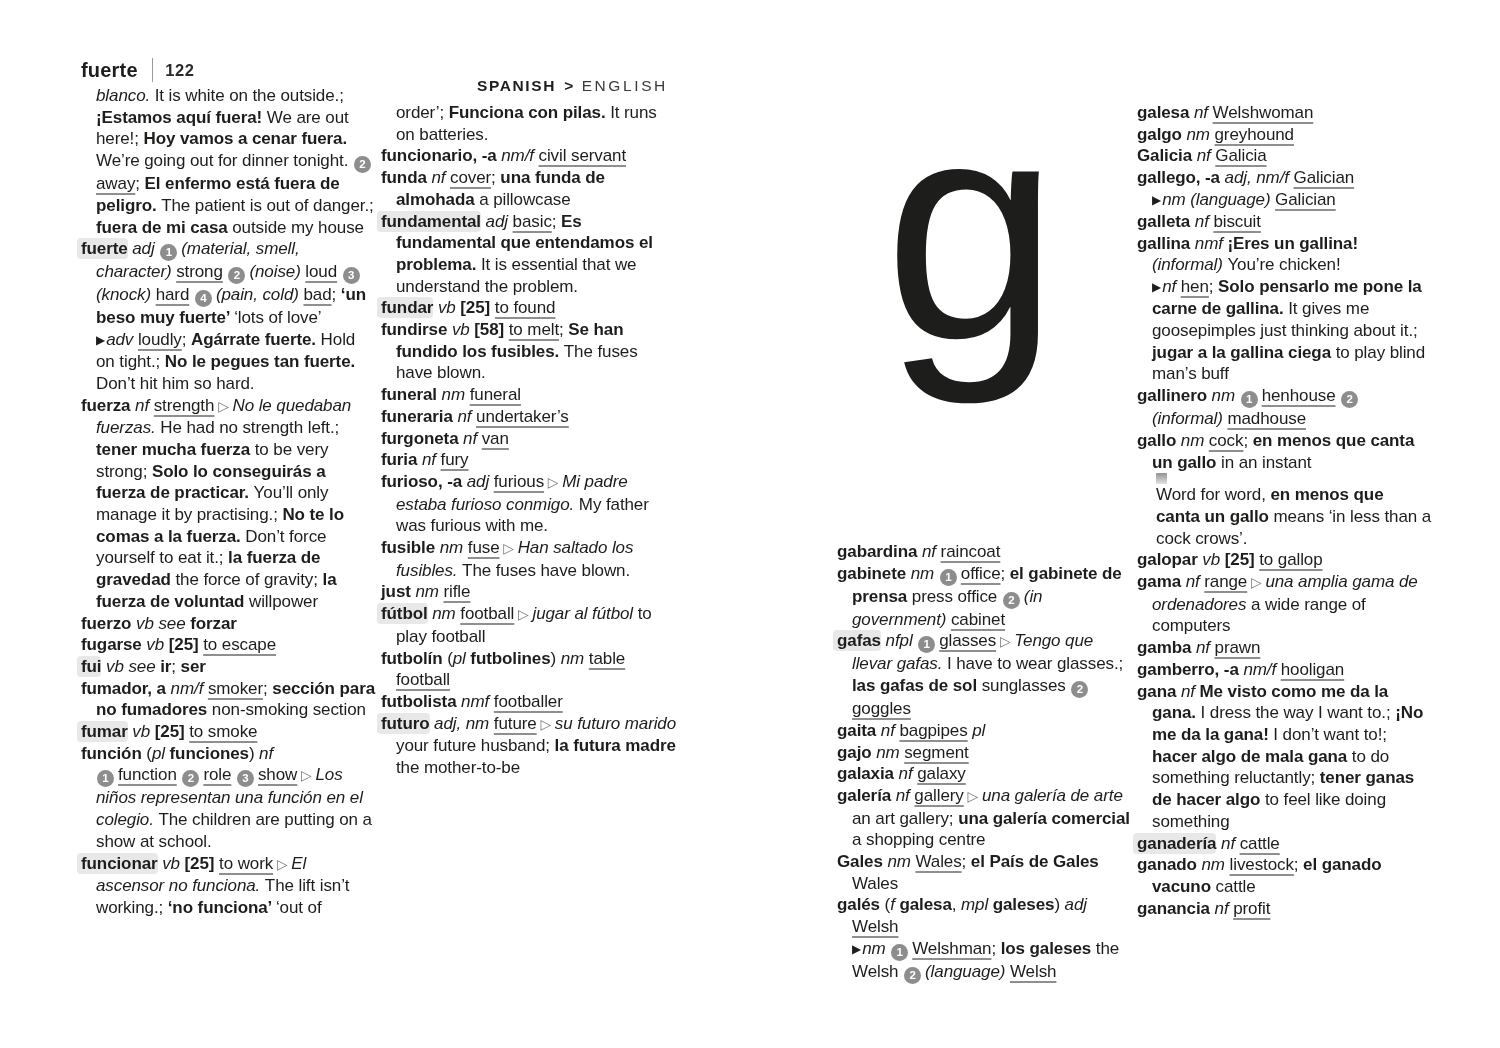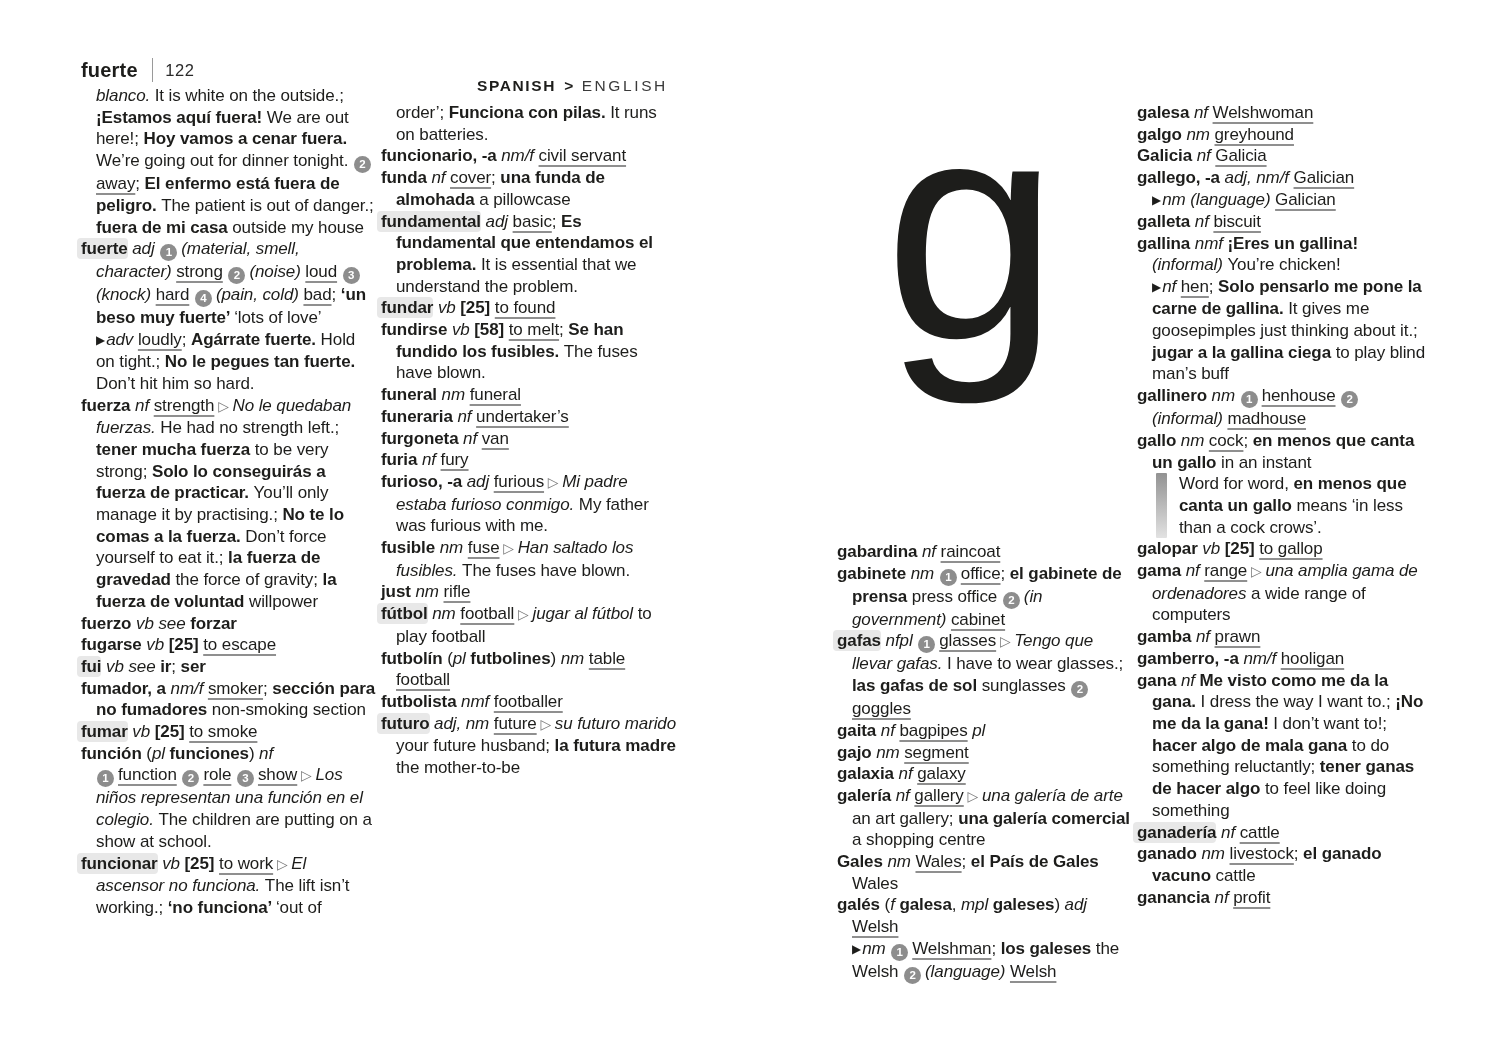--- a/index.html
+++ b/index.html
@@ -3,21 +3,21 @@
 <meta charset="utf-8">
 <style>
   html,body{margin:0;padding:0;background:#ffffff;}
   body{width:1500px;height:1048px;position:relative;overflow:hidden;
        font-family:"Liberation Sans","DejaVu Sans",sans-serif;color:#1d1d1b;}
 
   
   .hdr-left{position:absolute;left:81px;top:58px;display:flex;align-items:center;}
   .guide-word{font-weight:bold;font-size:20px;letter-spacing:.2px;}
   .hdr-divider{display:inline-block;width:1.5px;height:24px;background:#9a9a9a;margin:0 12px 0 14px;}
-  .page-num{font-size:16.5px;letter-spacing:.5px;color:#2a2a2a;}
+  .page-num{font-size:16.5px;letter-spacing:.5px;color:#2a2a2a;font-weight:bold;}
   .hdr-center{position:absolute;left:477px;top:77px;font-size:15.5px;}
   .dir-src{font-weight:bold;letter-spacing:1.6px;}
   .dir-sep{font-weight:bold;margin:0 4px;}
   .dir-tgt{letter-spacing:2.6px;color:#3a3a3a;}
 
   
   .section-letter{position:absolute;left:884px;top:72px;font-size:315px;line-height:315px;
                   color:#1d1d1b;letter-spacing:0;}
 
   
@@ -39,21 +39,21 @@
   .r-u{text-decoration:underline;text-decoration-color:#8f8f8f;text-decoration-thickness:1.6px;
        text-underline-offset:3.5px;text-decoration-skip-ink:none;}
   .r-vn{font-weight:bold;}
   .r-d{color:#7c7c7c;font-size:.82em;}
   .r-a{font-size:.7em;vertical-align:1.5px;letter-spacing:1px;}
   .sense-num{display:inline-block;width:17px;height:17px;border-radius:50%;background:#8d8d8d;
              color:#fff;font-size:11.5px;font-weight:bold;line-height:17px;text-align:center;
              text-indent:0;margin:0 4px 0 1px;vertical-align:-2px;font-style:normal;}
 
   
-  .note{display:flex;margin-left:15px;text-indent:0;padding-left:4px;}
+  .note{display:flex;margin-left:15px;text-indent:0;padding-left:4px;flex-direction:column;}
   .notebar{flex:0 0 11px;width:11px;background:linear-gradient(to bottom,#929292,#e2e2e2);
            margin-right:12px;border-radius:1px;}
   .notetext{display:block;}
 </style>
 </head>
 <body>
 
 <div class="hdr-left">
   <span class="guide-word">fuerte</span>
   <span class="hdr-divider"></span>

